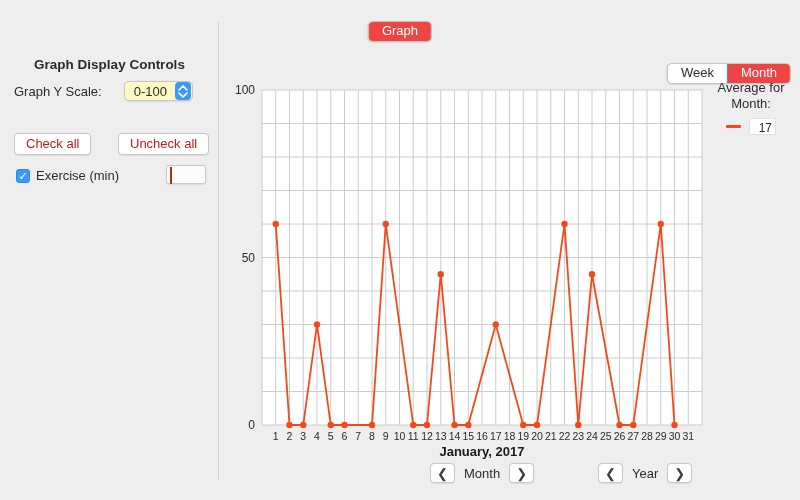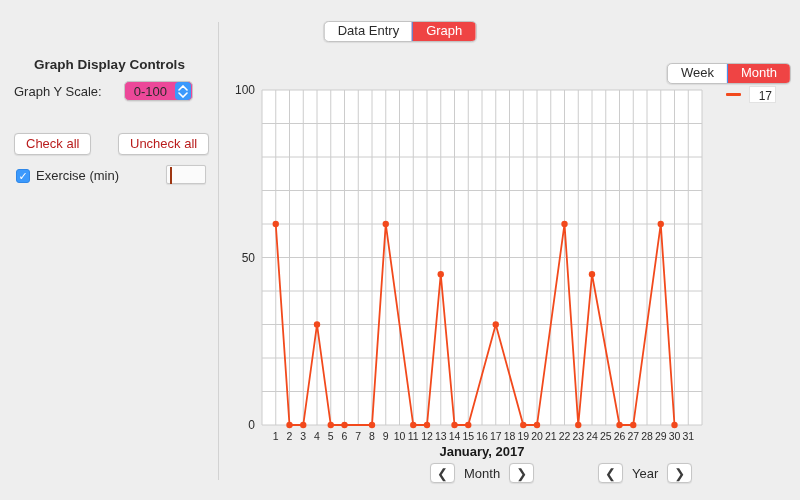--- a/index.html
+++ b/index.html
@@ -33,21 +33,21 @@
   .seg button.sel { background:#ef4444; color:#ffffff; border-left-color:#3b99fc; }
   .main-tabs { position:absolute; top:21px; left:50%; transform:translateX(-50%); }
   .range-tabs { position:absolute; top:41px; left:509px; transform:translateX(-50%); }
 
   
   .sidebar { position:absolute; top:22px; left:0; width:219px; height:458px; background:#eeeeee;
     border-right:1px solid #d2d2d2; }
   .sb-heading { position:absolute; top:35px; left:0; width:219px; text-align:center;
     font-weight:bold; font-size:13.5px; }
   .yscale-row { position:absolute; top:59px; left:14px; display:flex; align-items:center; gap:22px; }
-  .popup { display:inline-flex; align-items:center; background:#ec4899; border:1px solid #c6c6c6;
+  .popup { display:inline-flex; align-items:center; background:#fef9c3; border:1px solid #c6c6c6;
     border-radius:5px; height:20px; padding-left:9px; box-shadow:0 0.5px 1px rgba(0,0,0,0.08); }
   .popup-value { margin-right:7px; }
   .popup-stepper { width:16px; height:18px; margin:0 1px; background:#3b99fc; border-radius:4px;
     display:flex; flex-direction:column; align-items:center; justify-content:center; gap:1px; }
   .popup-stepper svg { display:block; }
   .btn { font:inherit; background:#ffffff; border:1px solid #c6c6c6; border-radius:4px;
     padding:2px 11px 3px 11px; box-shadow:0 0.5px 1px rgba(0,0,0,0.08); color:#b91c1c; cursor:default; }
   .check-btn { position:absolute; top:111px; left:14px; }
   .uncheck-btn { position:absolute; top:111px; left:118px; }
   .series-row { position:absolute; top:146px; left:16px; width:190px; display:flex; align-items:center; }
@@ -74,21 +74,20 @@
   .nav-btn { width:25px; height:20px; background:#ffffff; border:1px solid #c6c6c6; border-radius:4px;
     box-shadow:0 0.5px 1px rgba(0,0,0,0.08); font-size:13px; color:#3c3c3c; line-height:17px; cursor:default; }
 </style>
 </head>
 <body>
 
 <div class="window">
 
 
   <div class="seg main-tabs">
-    <button>Data Entry</button>
     <button class="sel">Graph</button>
   </div>
 
   <div class="sidebar">
     <div class="sb-heading">Graph Display Controls</div>
     <div class="yscale-row">
       <span>Graph Y Scale:</span>
       <span class="popup">
         <span class="popup-value">0-100</span>
         <span class="popup-stepper">
@@ -219,20 +218,24 @@
         <circle cx="344.5" cy="202" r="3.2" fill="#f2491c"></circle>
         <circle cx="358.25" cy="403" r="3.2" fill="#f2491c"></circle>
         <circle cx="372" cy="252.25" r="3.2" fill="#f2491c"></circle>
         <circle cx="399.5" cy="403" r="3.2" fill="#f2491c"></circle>
         <circle cx="413.25" cy="403" r="3.2" fill="#f2491c"></circle>
         <circle cx="440.75" cy="202" r="3.2" fill="#f2491c"></circle>
         <circle cx="454.5" cy="403" r="3.2" fill="#f2491c"></circle>
       </svg>
 
     <div class="avg-panel">
+      <div>
+        <span>Average for</span><br>
+        <span>Month:</span>
+      </div>
       <div class="avg-row">
         <span class="avg-dash" id="avg-dash" style="background: rgb(242, 73, 28);"></span>
         <span class="avg-value">17</span>
       </div>
     </div>
 
     <div class="nav-group nav-month">
       <button class="nav-btn">❮</button>
       <span>Month</span>
       <button class="nav-btn">❯</button>

